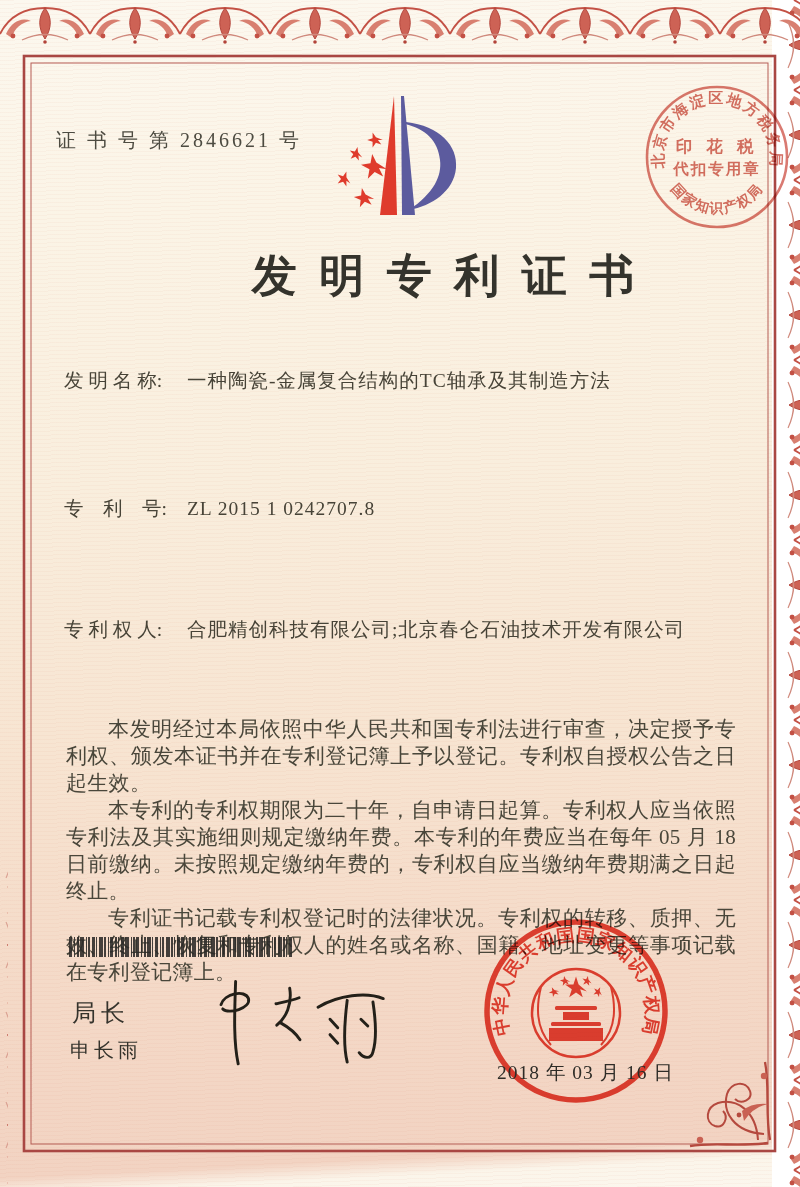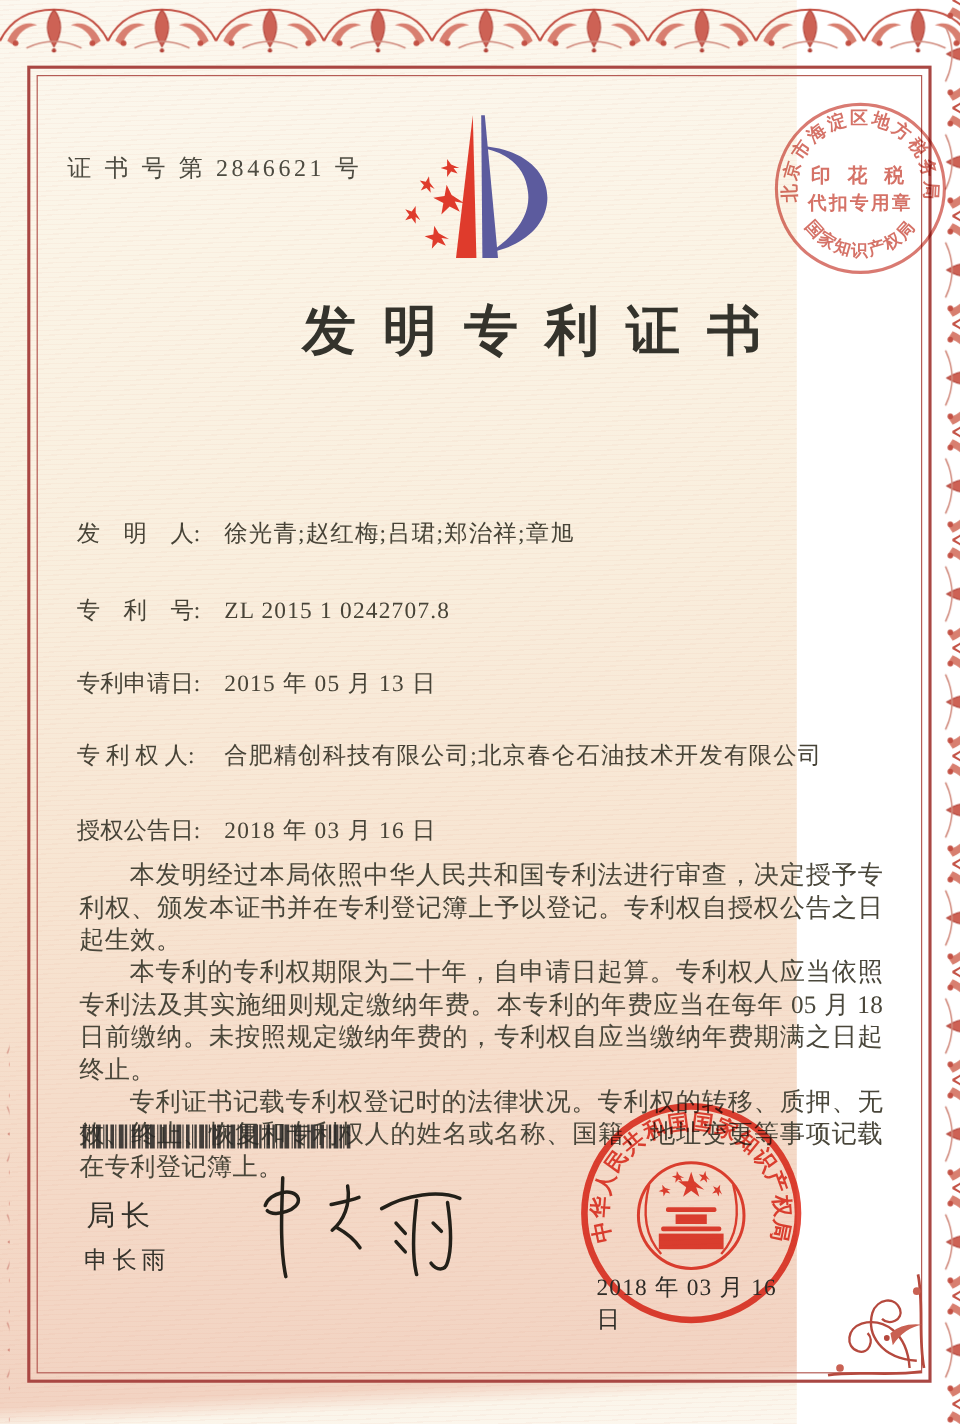--- a/index.html
+++ b/index.html
@@ -1,18 +1,18 @@
 <!DOCTYPE html>
 <html><head>
 <meta charset="utf-8">
 <style>
   html,body{margin:0;padding:0;}
   body{width:800px;height:1187px;overflow:hidden;
        font-family:"Liberation Serif","DejaVu Serif",serif;}
-  .page{position:relative;width:664px;height:1187px;
+  .page{position:relative;width:772px;height:1187px;
     background:linear-gradient(177deg,#fcf8ef 0%,#fbf4e6 18%,#f9eedd 40%,
       #f7e4d1 62%,#f4d9c7 82%,#f2d3c2 96%,#fbf5ea 97.5%,#fcf7ee 100%);}
   .page::after{content:"";position:absolute;inset:0;pointer-events:none;
     background:repeating-linear-gradient(178deg,rgba(216,130,104,0.10) 0 1px,transparent 1px 4px);
     opacity:.55;}
   .abs{position:absolute;}
   .cert-number{left:56px;top:127px;font-size:20px;letter-spacing:3px;color:#4d4b41;z-index:3;}
   .title{left:0;top:246px;width:800px;text-align:center;font-size:45px;font-weight:bold;
     color:#34332c;letter-spacing:.5em;text-indent:.5em;z-index:3;padding-left:43px;}
   .field{left:64px;width:700px;font-size:19.5px;color:#474337;z-index:3;white-space:nowrap;}
@@ -106,39 +106,31 @@
     </text>
     <text x="89" y="84" text-anchor="middle" font-size="16.5" letter-spacing="5" fill="#cf5e52" font-weight="bold">印 花 税</text>
     <text x="89" y="106" text-anchor="middle" font-size="15.5" letter-spacing="2" fill="#cf5e52" font-weight="bold">代扣专用章</text>
     <text font-size="14" fill="#cf5e52" letter-spacing="1.5" font-weight="bold">
       <textPath href="#taxBot" startOffset="50%" text-anchor="middle">国家知识产权局</textPath>
     </text>
   </svg>
 
   <div class="abs title">发明专利证书</div>
 
-  <div class="abs field f1">
-    <span class="lbl">发　明　人:</span>
-    <span class="val">徐光青;赵红梅;吕珺;郑治祥;章旭</span>
+  <div class="abs field f0">
+    <span class="lbl">发 明 名 称:</span>
+    <span class="val">一种陶瓷-金属复合结构的TC轴承及其制造方法</span>
   </div>
   <div class="abs field f2">
     <span class="lbl">专　利　号:</span>
     <span class="val">ZL 2015 1 0242707.8</span>
   </div>
-  <div class="abs field f3">
-    <span class="lbl">专利申请日:</span>
-    <span class="val">2015 年 05 月 13 日</span>
-  </div>
   <div class="abs field f4">
     <span class="lbl">专 利 权 人:</span>
     <span class="val">合肥精创科技有限公司;北京春仑石油技术开发有限公司</span>
-  </div>
-  <div class="abs field f5">
-    <span class="lbl">授权公告日:</span>
-    <span class="val">2018 年 03 月 16 日</span>
   </div>
 
   <div class="abs body-text">
     <p>本发明经过本局依照中华人民共和国专利法进行审查，决定授予专利权、颁发本证书并在专利登记簿上予以登记。专利权自授权公告之日起生效。</p>
     <p>本专利的专利权期限为二十年，自申请日起算。专利权人应当依照专利法及其实施细则规定缴纳年费。本专利的年费应当在每年 05 月 18 日前缴纳。未按照规定缴纳年费的，专利权自应当缴纳年费期满之日起终止。</p>
     <p>专利证书记载专利权登记时的法律状况。专利权的转移、质押、无效、终止、恢复和专利权人的姓名或名称、国籍、地址变更等事项记载在专利登记簿上。</p>
   </div>
 
   <svg class="abs barcode" viewBox="0 0 226 22" preserveAspectRatio="none" xmlns="http://www.w3.org/2000/svg">
     <line x1="1" y1="11" x2="225" y2="11" stroke="#2c2a28" stroke-width="20" stroke-dasharray="3,2,1,2,2,1,4,2,1,1,2,2,3,1,1,2,4,1,2,2,1,1,3,2,2,1,1,2,3,1,4,2,1,1,2,1,3,2,1,2,2,1,4,1,1,2,3,2,1,1,2,2,4,1,2,1,1,2,3,1"></line>

